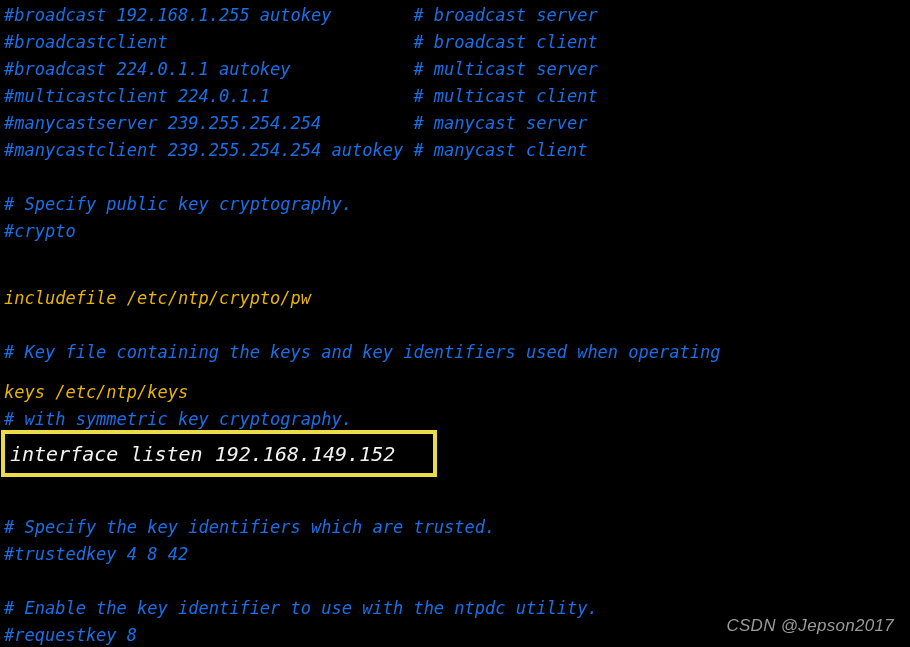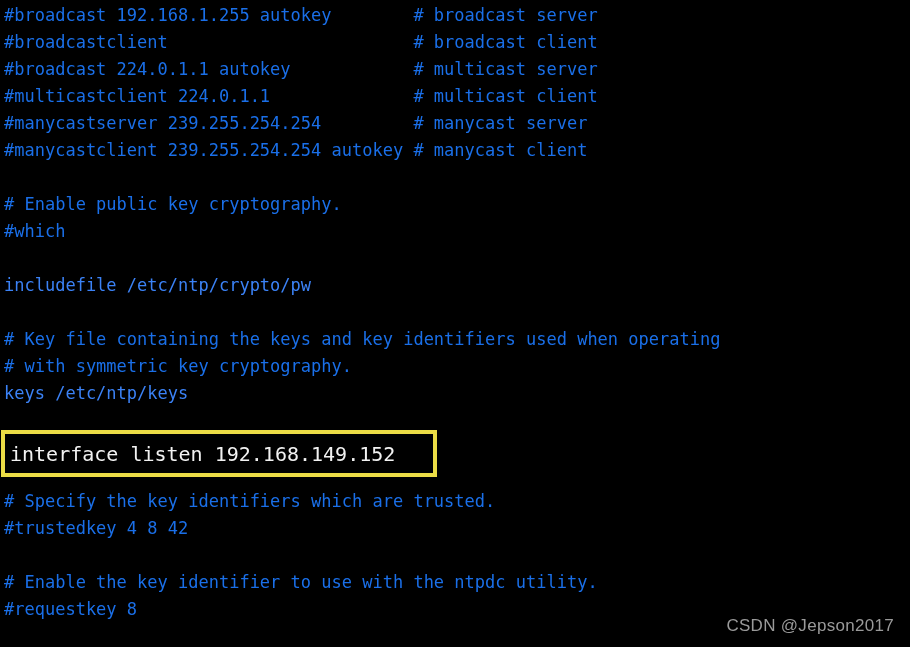--- a/index.html
+++ b/index.html
@@ -11,34 +11,36 @@
   #screen {
     position: relative;
     width: 910px;
     height: 647px;
     background: #000000;
     overflow: hidden;
     font-family: "DejaVu Sans Mono", "Liberation Mono", monospace;
     font-size: 17px;
     line-height: 27px;
     letter-spacing: 0.0px;
+    font-style: italic;
   }
   .code-area {
     position: absolute;
     left: 4px;
     top: 2px;
     width: 906px;
   }
   .line {
     height: 27px;
     white-space: pre;
     color: #1a6fe8;
   }
   .line.plain {
-    color: #3b82f6;
+    color: #eab308;
+    margin-top: 13px;
   }
   .line.blank {
     color: transparent;
   }
 
   
   .highlight-box {
     position: absolute;
     left: 1px;
     top: 430px;
@@ -77,28 +79,28 @@
 <div id="screen">
 
   <div class="code-area">
       <div class="line">#broadcast 192.168.1.255 autokey        # broadcast server</div>
       <div class="line">#broadcastclient                        # broadcast client</div>
       <div class="line">#broadcast 224.0.1.1 autokey            # multicast server</div>
       <div class="line">#multicastclient 224.0.1.1              # multicast client</div>
       <div class="line">#manycastserver 239.255.254.254         # manycast server</div>
       <div class="line">#manycastclient 239.255.254.254 autokey # manycast client</div>
       <div class="line blank"></div>
-      <div class="line"># Enable public key cryptography.</div>
-      <div class="line">#which</div>
+      <div class="line"># Specify public key cryptography.</div>
+      <div class="line">#crypto</div>
       <div class="line blank"></div>
       <div class="line plain">includefile /etc/ntp/crypto/pw</div>
       <div class="line blank"></div>
       <div class="line"># Key file containing the keys and key identifiers used when operating</div>
+      <div class="line plain">keys /etc/ntp/keys</div>
       <div class="line"># with symmetric key cryptography.</div>
-      <div class="line plain">keys /etc/ntp/keys</div>
       <div class="line blank"></div>
       <div class="line blank"></div>
       <div class="line blank"></div>
       <div class="line"># Specify the key identifiers which are trusted.</div>
       <div class="line">#trustedkey 4 8 42</div>
       <div class="line blank"></div>
       <div class="line"># Enable the key identifier to use with the ntpdc utility.</div>
       <div class="line">#requestkey 8</div>
     </div>
 

